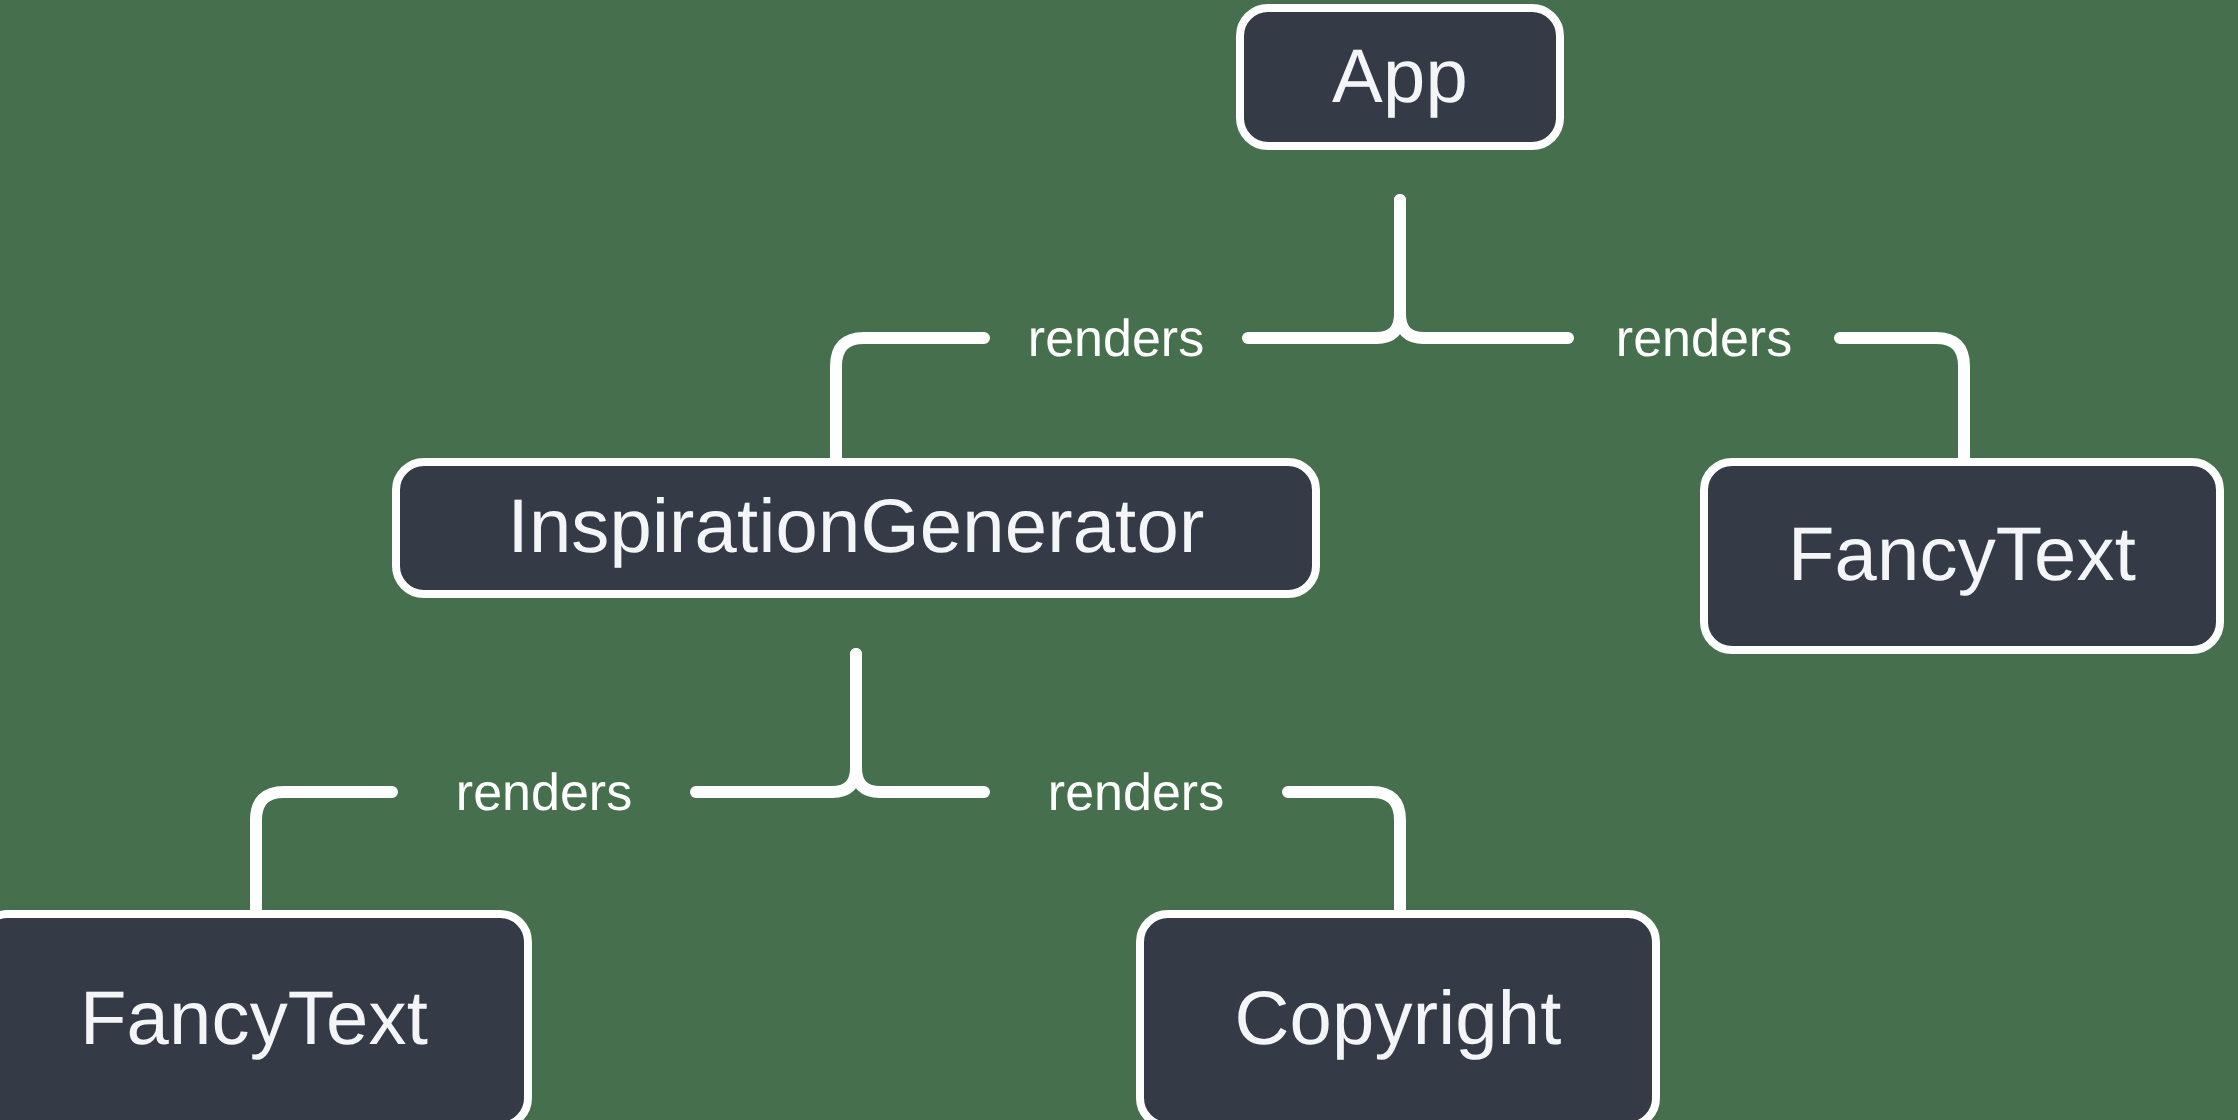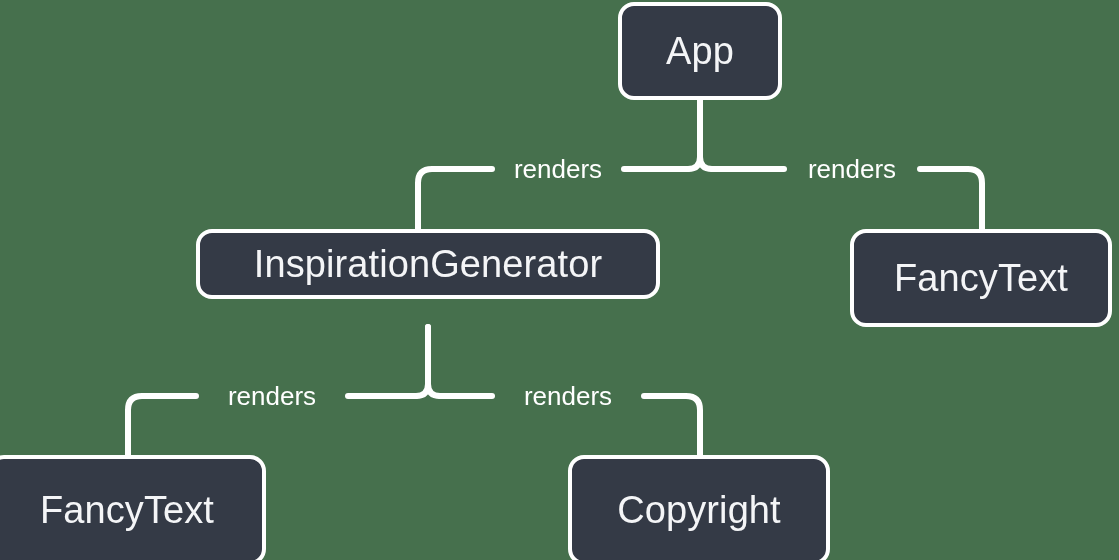--- a/index.html
+++ b/index.html
@@ -76,21 +76,21 @@
 
       <path d="M 416 396 L 348 396"></path>
       <path d="M 196 396 L 142 396 Q 128 396 128 410 L 128 455"></path>
 
       <path d="M 440 396 L 492 396"></path>
       <path d="M 644 396 L 686 396 Q 700 396 700 410 L 700 455"></path>
 
     </g>
   </svg>
 
-  <div class="node" style="left:618px; top:2px; width:164px; height:98px;">
+  <div class="node" style="left:618px; top:2px; width:164px; height:73px;">
     <span class="node-label">App</span>
   </div>
 
   <div class="node" style="left:196px; top:229px; width:464px; height:70px;">
     <span class="node-label">InspirationGenerator</span>
   </div>
 
   <div class="node" style="left:850px; top:229px; width:262px; height:98px;">
     <span class="node-label">FancyText</span>
   </div>

